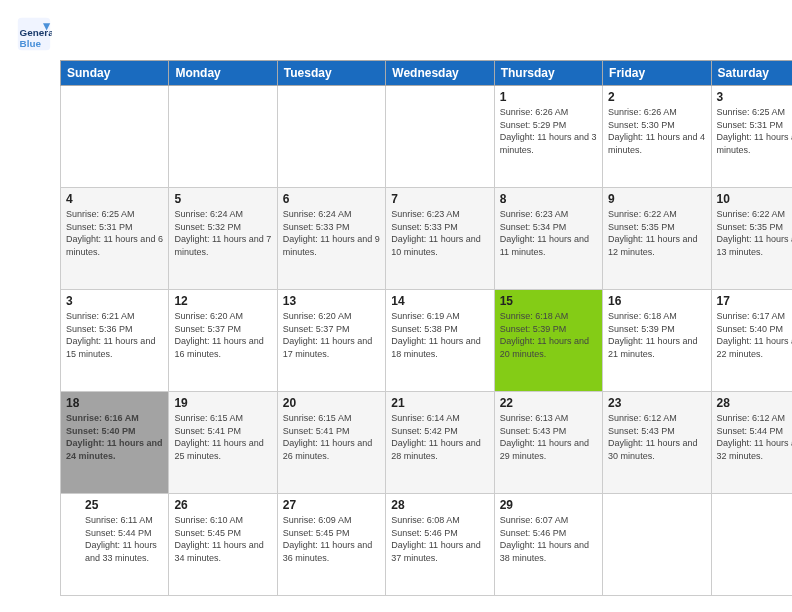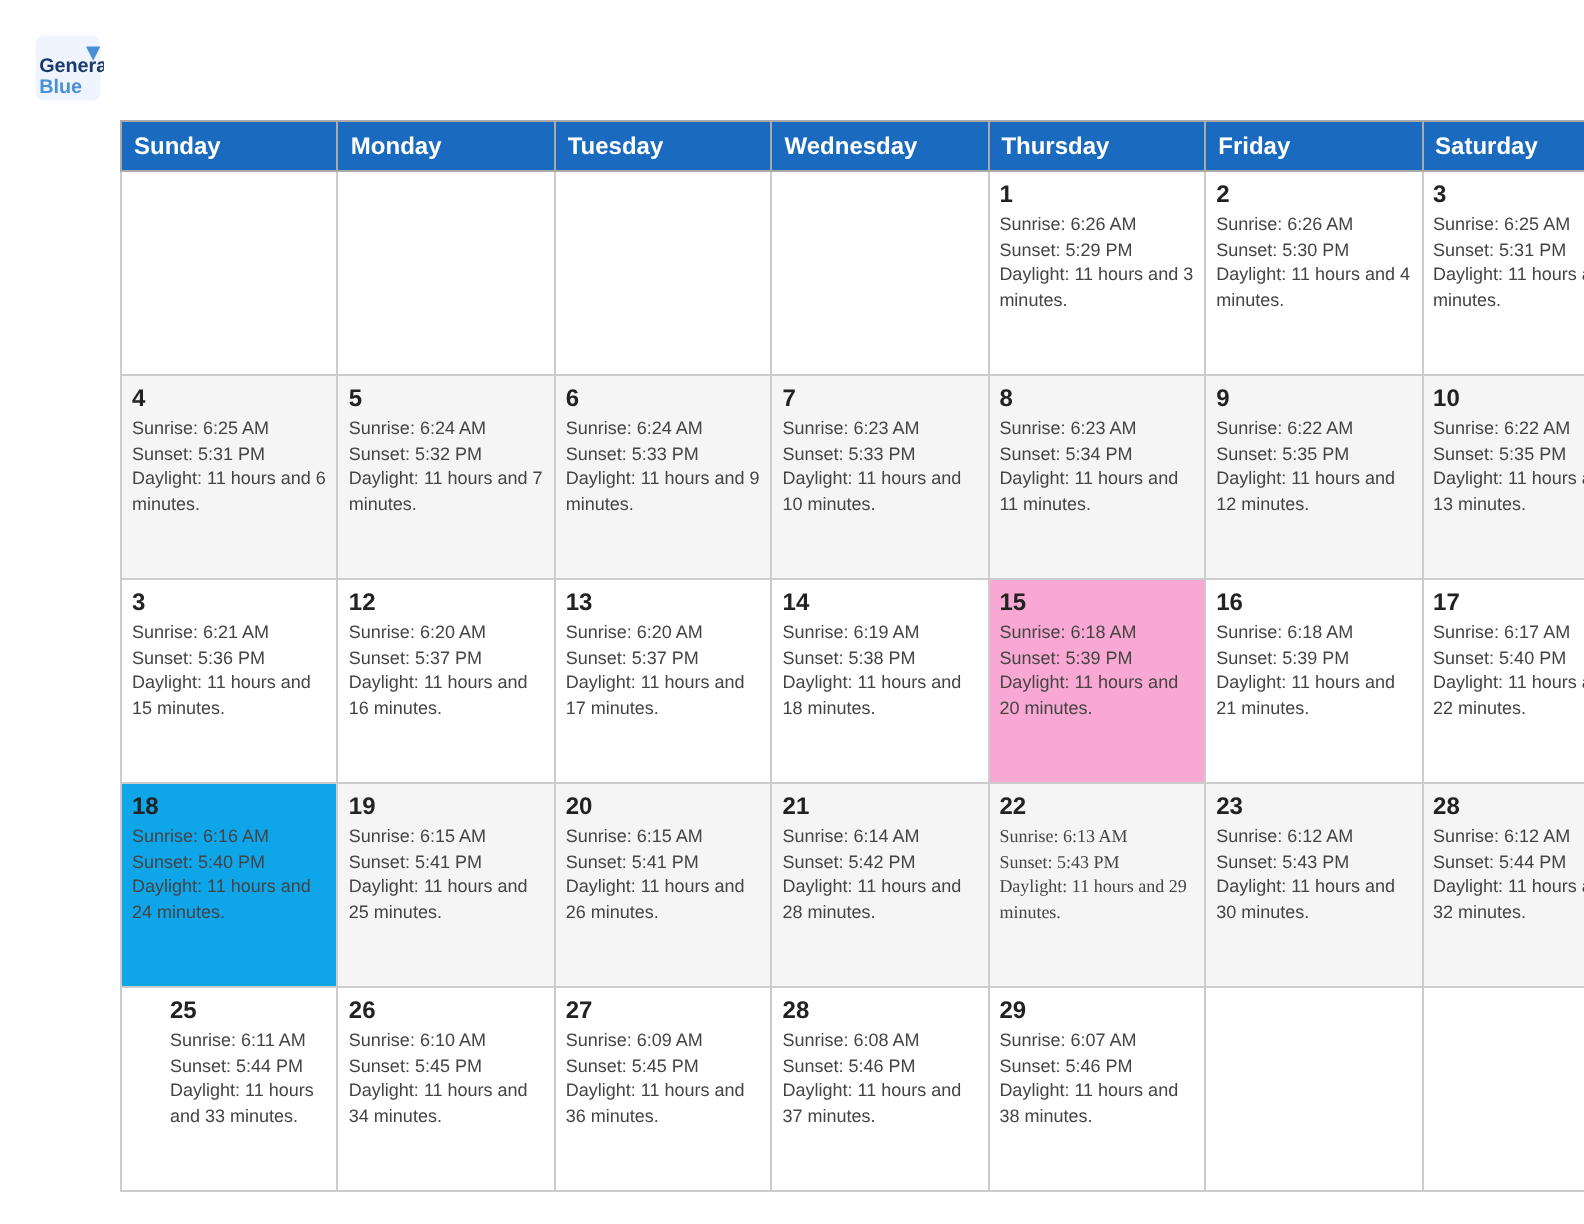--- a/index.html
+++ b/index.html
@@ -218,43 +218,43 @@
             <div class="day-info" style="white-space: pre-line;">Sunrise: 6:20 AM
 Sunset: 5:37 PM
 Daylight: 11 hours and 17 minutes.</div>
           </td>
           <td style="background: rgb(255, 255, 255);">
             <span class="day-num">14</span>
             <div class="day-info" style="white-space: pre-line;">Sunrise: 6:19 AM
 Sunset: 5:38 PM
 Daylight: 11 hours and 18 minutes.</div>
           </td>
-          <td style="background: #f9a8d4;">
+          <td style="background: #84cc16;">
             <span class="day-num">15</span>
             <div class="day-info" style="white-space: pre-line;">Sunrise: 6:18 AM
 Sunset: 5:39 PM
 Daylight: 11 hours and 20 minutes.</div>
           </td>
           <td style="background: rgb(255, 255, 255);">
             <span class="day-num">16</span>
             <div class="day-info" style="white-space: pre-line;">Sunrise: 6:18 AM
 Sunset: 5:39 PM
 Daylight: 11 hours and 21 minutes.</div>
           </td>
           <td style="background: rgb(255, 255, 255);">
             <span class="day-num">17</span>
             <div class="day-info" style="white-space: pre-line;">Sunrise: 6:17 AM
 Sunset: 5:40 PM
 Daylight: 11 hours and 22 minutes.</div>
           </td>
         </tr>
         <tr>
-          <td style="background: #0ea5e9;">
+          <td style="background: #a3a3a3;">
             <span class="day-num">18</span>
-            <div class="day-info" style="white-space: pre-line;">Sunrise: 6:16 AM
+            <div class="day-info" style="white-space: pre-line; font-weight: bold;">Sunrise: 6:16 AM
 Sunset: 5:40 PM
 Daylight: 11 hours and 24 minutes.</div>
           </td>
           <td style="background: rgb(245, 245, 245);">
             <span class="day-num">19</span>
             <div class="day-info" style="white-space: pre-line;">Sunrise: 6:15 AM
 Sunset: 5:41 PM
 Daylight: 11 hours and 25 minutes.</div>
           </td>
           <td style="background: rgb(245, 245, 245);">
@@ -264,21 +264,21 @@
 Daylight: 11 hours and 26 minutes.</div>
           </td>
           <td style="background: rgb(245, 245, 245);">
             <span class="day-num">21</span>
             <div class="day-info" style="white-space: pre-line;">Sunrise: 6:14 AM
 Sunset: 5:42 PM
 Daylight: 11 hours and 28 minutes.</div>
           </td>
           <td style="background: rgb(245, 245, 245);">
             <span class="day-num">22</span>
-            <div class="day-info" style="white-space: pre-line; font-family: Liberation Serif, serif;">Sunrise: 6:13 AM
+            <div class="day-info" style="white-space: pre-line;">Sunrise: 6:13 AM
 Sunset: 5:43 PM
 Daylight: 11 hours and 29 minutes.</div>
           </td>
           <td style="background: rgb(245, 245, 245);">
             <span class="day-num">23</span>
             <div class="day-info" style="white-space: pre-line;">Sunrise: 6:12 AM
 Sunset: 5:43 PM
 Daylight: 11 hours and 30 minutes.</div>
           </td>
           <td style="background: rgb(245, 245, 245);">

